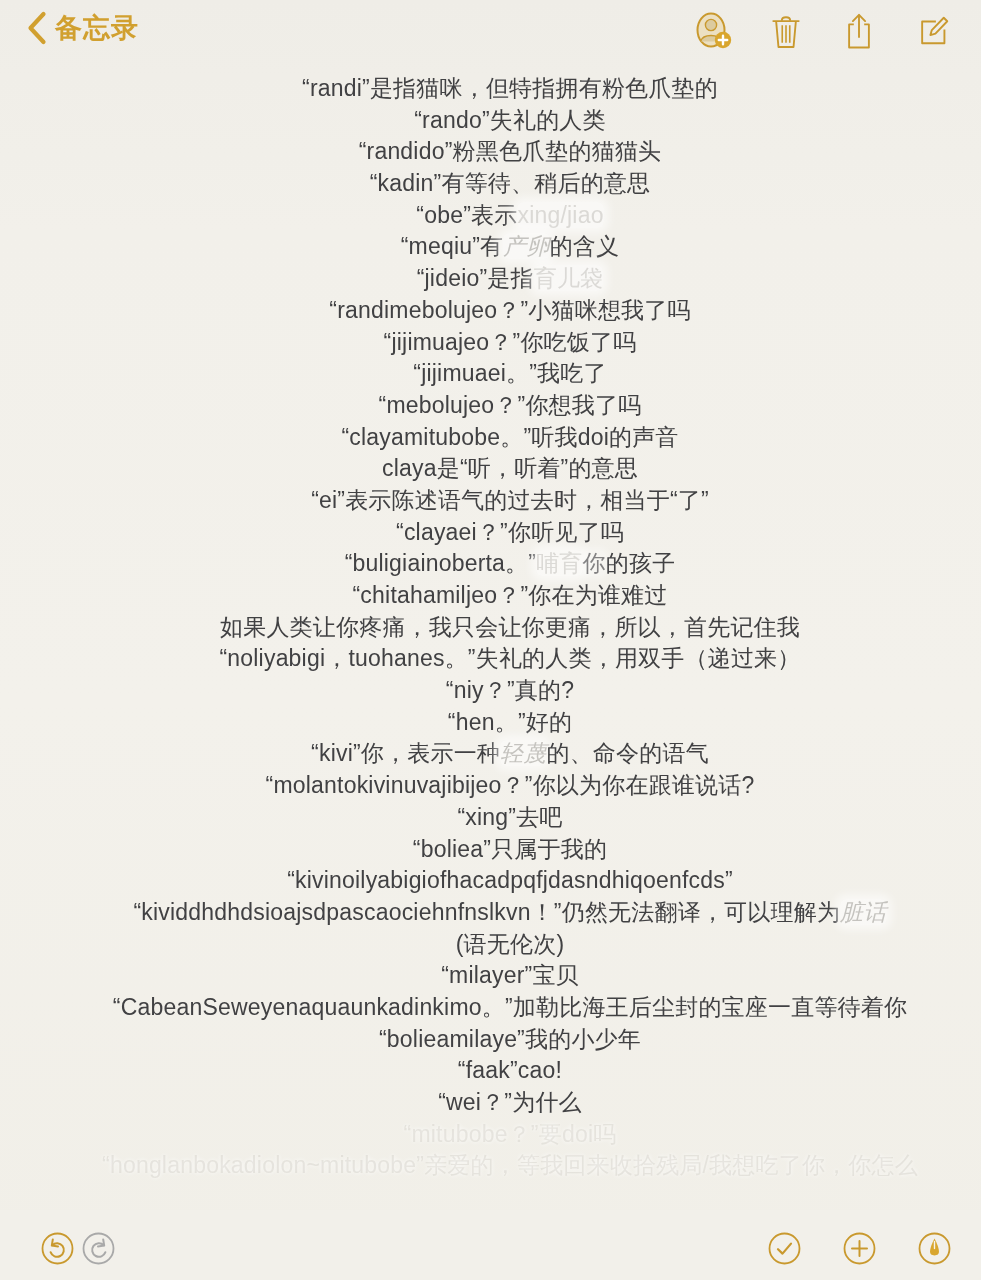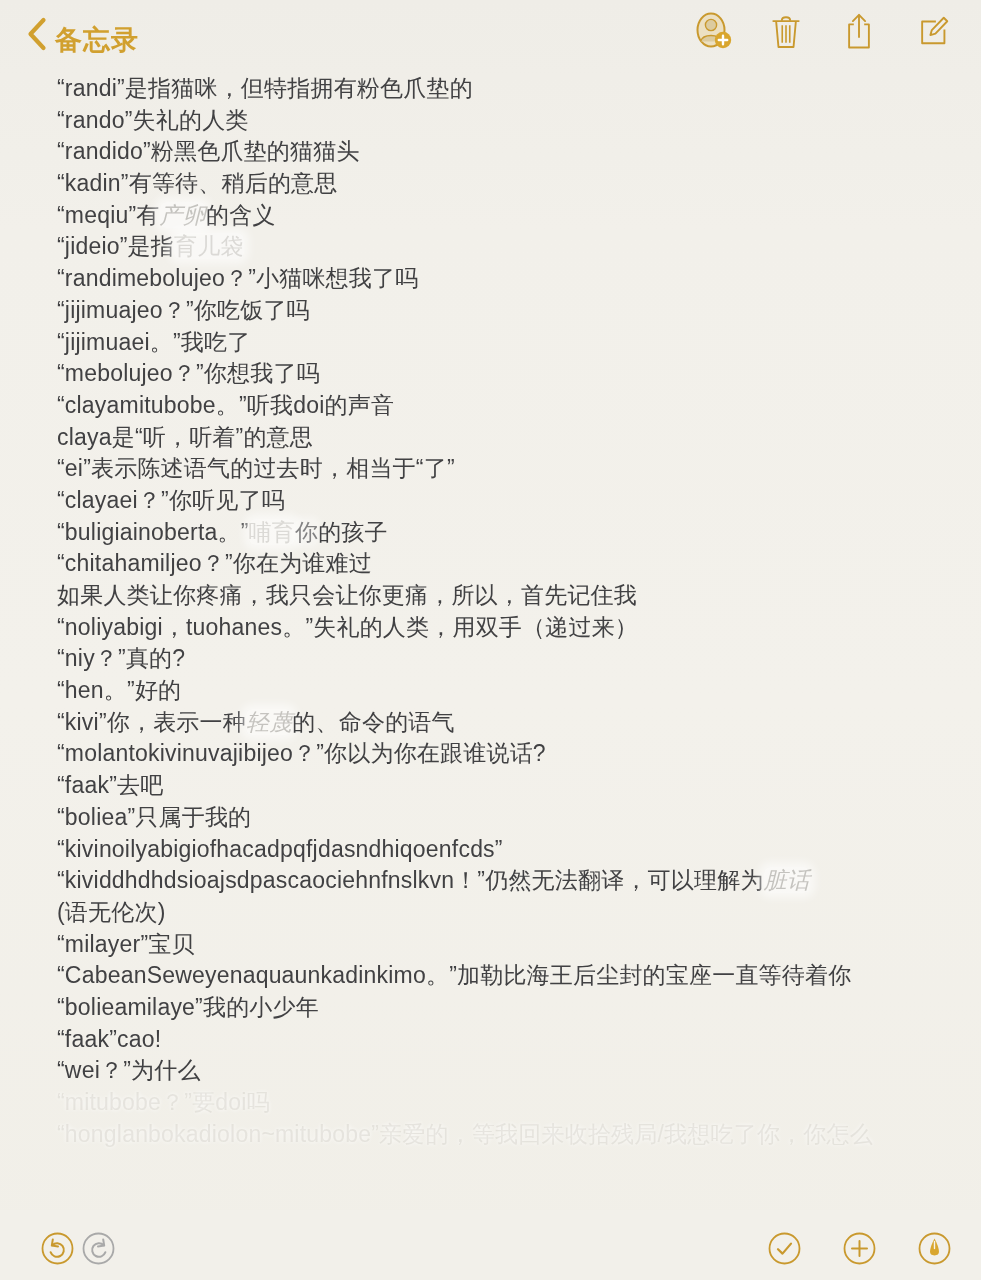--- a/index.html
+++ b/index.html
@@ -6,28 +6,28 @@
   body{
     width:981px;height:1280px;position:relative;overflow:hidden;
     background:linear-gradient(180deg,#efede7 0%,#f2f0ea 18%,#f3f1eb 55%,#f1efe8 100%);
     font-family:"Liberation Sans","DejaVu Sans",sans-serif;
     color:#414143;
     -webkit-font-smoothing:antialiased;
   }
   
   .navbar{position:absolute;top:0;left:0;right:0;height:60px;}
   .back-group{position:absolute;left:26px;top:10px;display:flex;align-items:center;gap:8px;cursor:pointer;}
-  .back-title{color:#d1a02f;font-size:27px;font-weight:700;letter-spacing:1px;margin-top:12px;}
+  .back-title{color:#d1a02f;font-size:27px;font-weight:700;letter-spacing:1px;}
   .nav-ico{position:absolute;top:11px;width:40px;height:40px;display:flex;align-items:center;justify-content:center;background:none;border:none;padding:0;cursor:pointer;}
   .nav-ico.people{left:693px;}
   .nav-ico.trash{left:766px;}
   .nav-ico.share{left:839px;}
   .nav-ico.compose{left:914px;}
   
-  .note-body{position:absolute;top:60px;left:0;right:0;bottom:0;padding:13px 18px 0 57px;cursor:text;}
+  .note-body{position:absolute;top:60px;left:0;right:0;bottom:0;padding:13px 18px 0 57px;cursor:text;text-align:center;}
   .line{height:31.7px;line-height:31.7px;font-size:23px;white-space:nowrap;letter-spacing:0.2px;}
   .line.indent{padding-left:9px;}
   .line.ghost{color:rgba(150,145,133,0.16);text-shadow:0 0 4px rgba(255,255,255,0.9);}
   .cen{border-radius:6px;background:rgba(255,255,255,0.55);box-shadow:0 0 9px 5px rgba(255,255,255,0.55);}
   .cen.light{color:rgba(150,147,138,0.30);}
   .cen.med{color:rgba(125,122,115,0.42);font-style:italic;}
   .cen.semi{color:rgba(85,85,88,0.72);background:rgba(255,255,255,0.30);box-shadow:0 0 6px 3px rgba(255,255,255,0.30);}
   
   .toolbar{position:absolute;left:0;right:0;bottom:0;height:70px;background:rgba(243,241,235,0.55);}
   .tb-ico{position:absolute;width:33px;height:33px;background:none;border:none;padding:0;cursor:pointer;}
@@ -92,39 +92,40 @@
       </svg>
     </span>
   </button>
 </div>
 
 <div class="note-body">
     <div class="line"><span>“randi”是指猫咪，但特指拥有粉色爪垫的</span></div>
     <div class="line"><span>“rando”失礼的人类</span></div>
     <div class="line"><span>“randido”粉黑色爪垫的猫猫头</span></div>
     <div class="line"><span>“kadin”有等待、稍后的意思</span></div>
+    <div class="line"><span>“obe”表示</span><span class="cen light">xing/jiao</span></div>
     <div class="line"><span>“meqiu”有</span><span class="cen med">产卵</span><span>的含义</span></div>
     <div class="line"><span>“jideio”是指</span><span class="cen light">育儿袋</span></div>
     <div class="line"><span>“randimebolujeo？”小猫咪想我了吗</span></div>
     <div class="line"><span>“jijimuajeo？”你吃饭了吗</span></div>
     <div class="line"><span>“jijimuaei。”我吃了</span></div>
     <div class="line"><span>“mebolujeo？”你想我了吗</span></div>
     <div class="line"><span>“clayamitubobe。”听我doi的声音</span></div>
     <div class="line"><span>claya是“听，听着”的意思</span></div>
     <div class="line"><span>“ei”表示陈述语气的过去时，相当于“了”</span></div>
     <div class="line"><span>“clayaei？”你听见了吗</span></div>
     <div class="line"><span>“buligiainoberta。”</span><span class="cen light">哺育</span><span class="cen semi">你</span><span>的孩子</span></div>
     <div class="line"><span>“chitahamiljeo？”你在为谁难过</span></div>
     <div class="line"><span>如果人类让你疼痛，我只会让你更痛，所以，首先记住我</span></div>
     <div class="line"><span>“noliyabigi，tuohanes。”失礼的人类，用双手（递过来）</span></div>
     <div class="line"><span>“niy？”真的?</span></div>
     <div class="line"><span>“hen。”好的</span></div>
     <div class="line"><span>“kivi”你，表示一种</span><span class="cen med">轻蔑</span><span>的、命令的语气</span></div>
     <div class="line"><span>“molantokivinuvajibijeo？”你以为你在跟谁说话?</span></div>
-    <div class="line"><span>“faak”去吧</span></div>
+    <div class="line"><span>“xing”去吧</span></div>
     <div class="line"><span>“boliea”只属于我的</span></div>
     <div class="line"><span>“kivinoilyabigiofhacadpqfjdasndhiqoenfcds”</span></div>
     <div class="line"><span>“kividdhdhdsioajsdpascaociehnfnslkvn！”仍然无法翻译，可以理解为</span><span class="cen med">脏话</span></div>
     <div class="line"><span>(语无伦次)</span></div>
     <div class="line"><span>“milayer”宝贝</span></div>
     <div class="line"><span>“CabeanSeweyenaquaunkadinkimo。”加勒比海王后尘封的宝座一直等待着你</span></div>
     <div class="line"><span>“bolieamilaye”我的小少年</span></div>
     <div class="line"><span>“faak”cao!</span></div>
     <div class="line"><span>“wei？”为什么</span></div>
     <div class="line ghost"><span>“mitubobe？”要doi吗</span></div>

